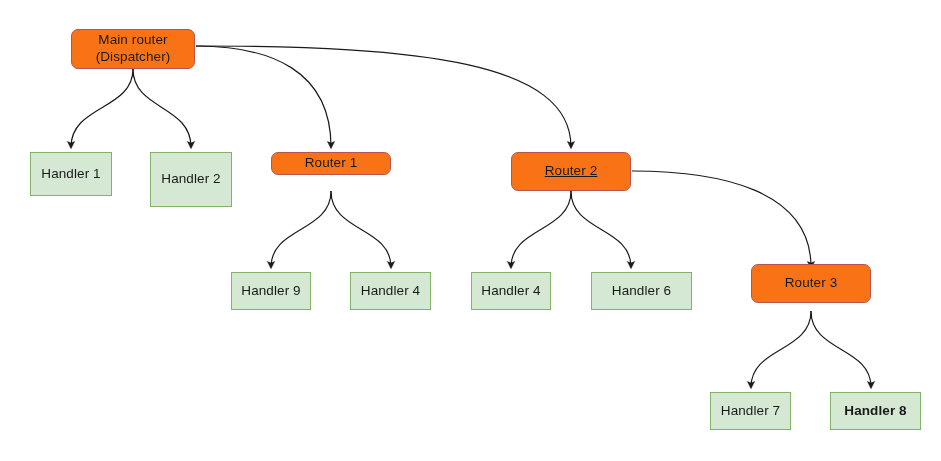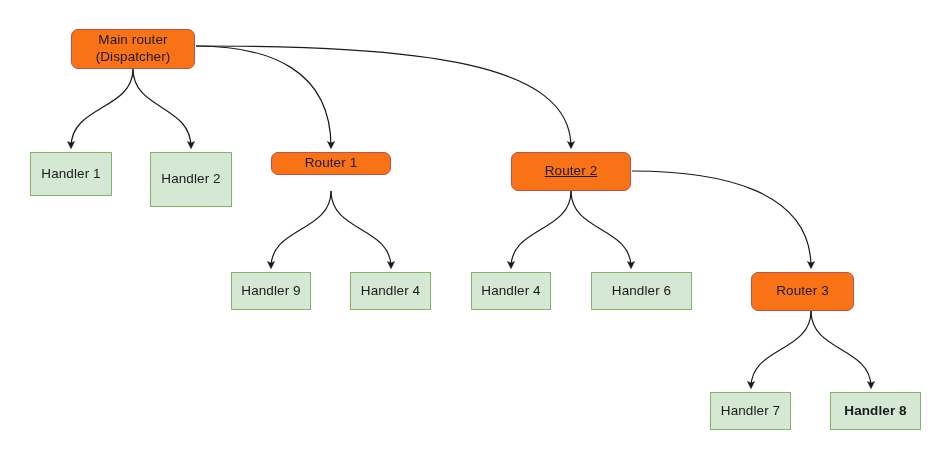--- a/index.html
+++ b/index.html
@@ -79,18 +79,18 @@
       <div class="node node-router" style="left: 71px; top: 29px; width: 124px; height: 40px;"><span>Main router
 (Dispatcher)</span></div>
       <div class="node node-handler" style="left: 30px; top: 152px; width: 82px; height: 44px;"><span>Handler 1</span></div>
       <div class="node node-handler" style="left: 150px; top: 152px; width: 82px; height: 55px;"><span>Handler 2</span></div>
       <div class="node node-router" style="left: 271px; top: 152px; width: 120px; height: 23px;"><span>Router 1</span></div>
       <div class="node node-router" style="left: 511px; top: 152px; width: 120px; height: 39px; text-decoration: underline;"><span>Router 2</span></div>
       <div class="node node-handler" style="left: 231px; top: 272px; width: 80px; height: 38px;"><span>Handler 9</span></div>
       <div class="node node-handler" style="left: 350px; top: 272px; width: 81px; height: 38px;"><span>Handler 4</span></div>
       <div class="node node-handler" style="left: 471px; top: 272px; width: 80px; height: 38px;"><span>Handler 4</span></div>
       <div class="node node-handler" style="left: 591px; top: 272px; width: 101px; height: 38px;"><span>Handler 6</span></div>
-      <div class="node node-router" style="left: 751px; top: 272px; width: 103px; height: 39px; align-items: center;"><span>Router 3</span></div>
+      <div class="node node-router" style="left: 751px; top: 264px; width: 120px; height: 39px; align-items: center;"><span>Router 3</span></div>
       <div class="node node-handler" style="left: 710px; top: 392px; width: 81px; height: 38px;"><span>Handler 7</span></div>
       <div class="node node-handler" style="left: 830px; top: 392px; width: 91px; height: 38px; font-weight: bold;"><span>Handler 8</span></div>
     </div>
 
 </div>
 
 </body></html>

